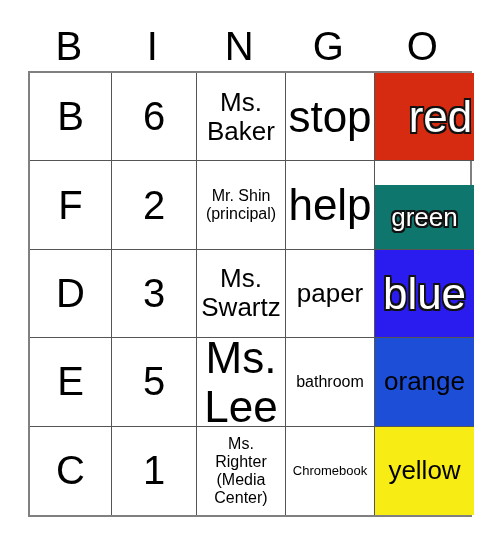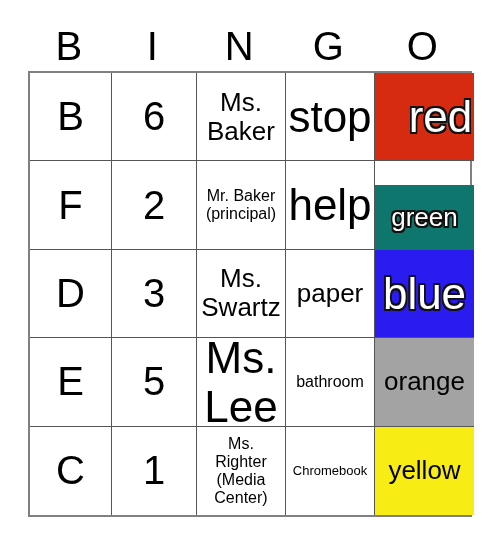--- a/index.html
+++ b/index.html
@@ -88,21 +88,21 @@
   .t-xl  { font-size: 40px; }
   .t-lg  { font-size: 44px; }
   .t-md  { font-size: 26px; }
   .t-sm  { font-size: 16px; }
   .t-xs  { font-size: 13px; }
 
   
   .tile-red    { background: #D62B10; padding-left: 35px; }
   .tile-green  { background: #0f766e; margin-top: 24px; }
   .tile-blue   { background: #2A1BEF; justify-content: center; }
-  .tile-orange { background: #a3a3a3; }
+  .tile-orange { background: #1d4ed8; }
   .tile-yellow { background: #F7EC13; align-items: center; }
 
   
   .outlined {
     color: #ffffff;
     text-shadow:
       -1.6px -1.6px 0 #111111,
        1.6px -1.6px 0 #111111,
       -1.6px  1.6px 0 #111111,
        1.6px  1.6px 0 #111111,
@@ -145,21 +145,21 @@
       <span class="cell-text t-lg outlined">red</span>
     </div>
 
     <div class="cell">
       <span class="cell-text t-xl">F</span>
     </div>
     <div class="cell">
       <span class="cell-text t-xl">2</span>
     </div>
     <div class="cell">
-      <span class="cell-text t-sm">Mr. Baker
+      <span class="cell-text t-sm">Mr. Shin
 (principal)</span>
     </div>
     <div class="cell">
       <span class="cell-text t-lg">help</span>
     </div>
     <div class="cell last-col tile-green">
       <span class="cell-text t-md outlined">green</span>
     </div>
 
     <div class="cell">

